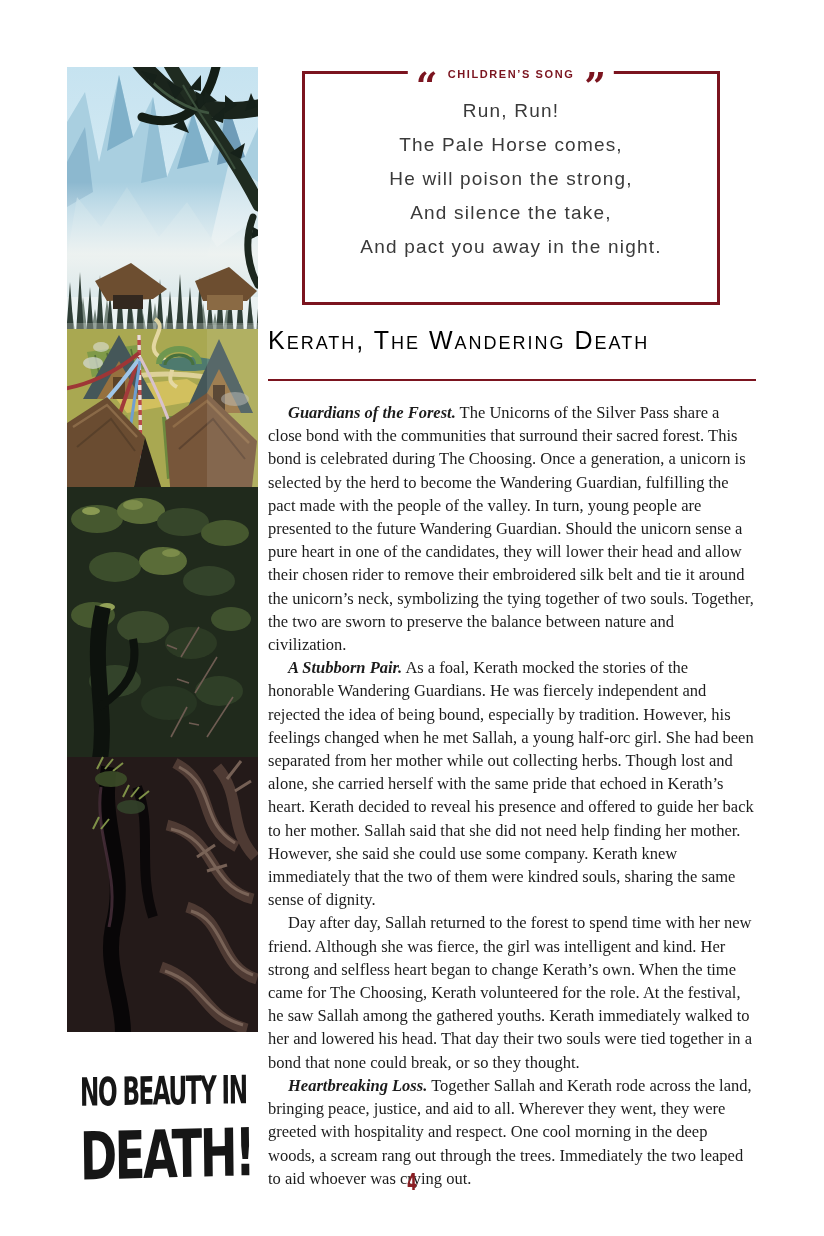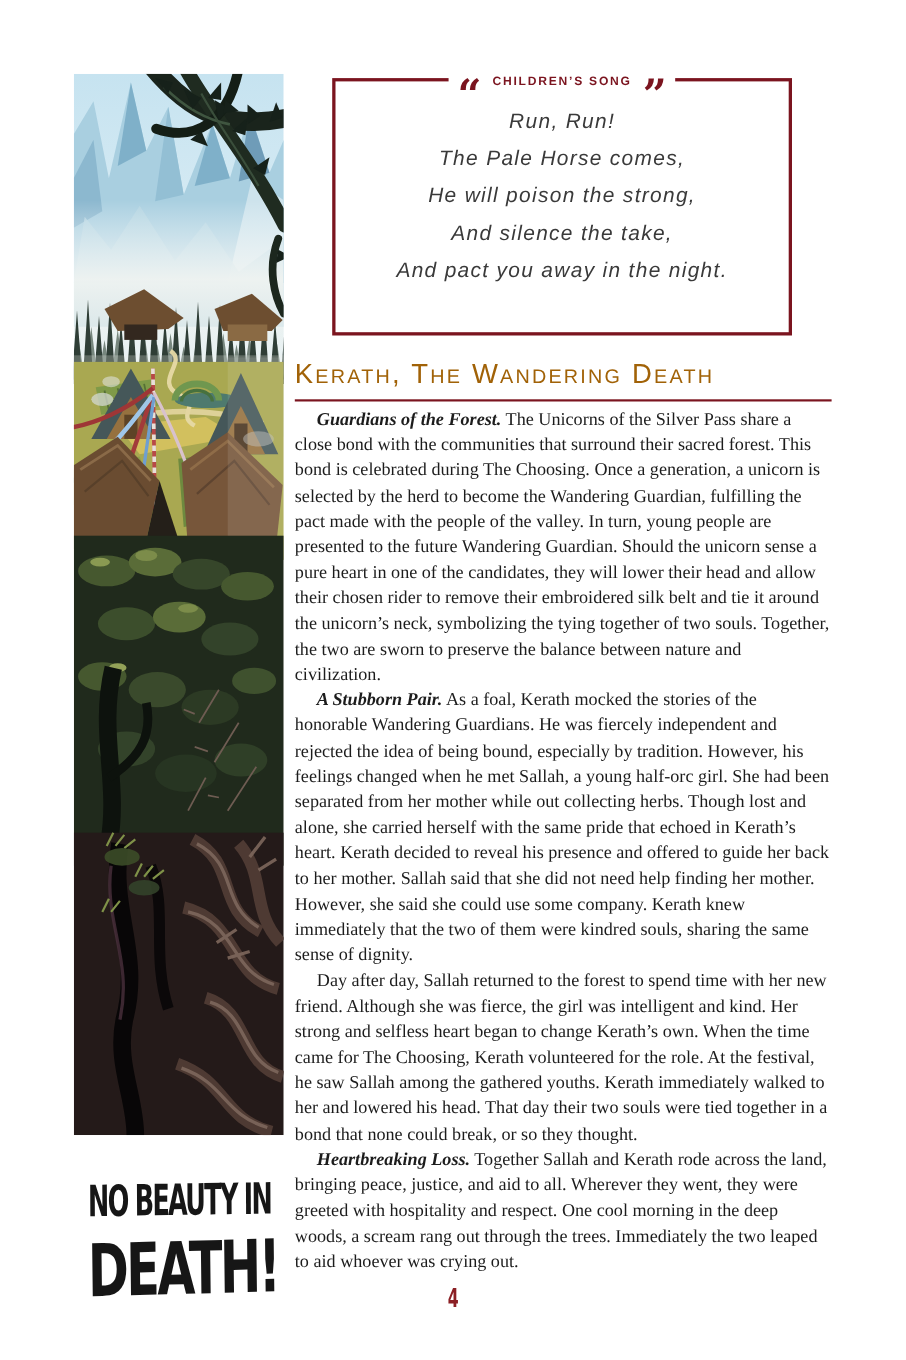--- a/index.html
+++ b/index.html
@@ -58,40 +58,40 @@
   .qmark.open  { top:12px; }
   .qmark.close { top:12px; }
   .quote-label {
     font-family:"Liberation Sans", sans-serif;
     font-size:11px; font-weight:bold; letter-spacing:1.6px;
     color:#7b141f; position:relative; top:0;
   }
   .poem { padding-top:20px; text-align:center; }
   .poem-line {
     font-family:"Liberation Sans", sans-serif;
-    font-style:italic; font-weight:300;
+    font-weight:300;
     font-size:19px; letter-spacing:1.2px;
     color:#3a3a3a;
     height:34px; line-height:34px;
   }
 
   
   .content {
     position:absolute; left:268px; top:326px; width:488px;
     color:#1c1c1c;
   }
   .section-heading {
     font-family:"Liberation Sans", sans-serif;
     font-weight:400;
     font-variant:small-caps;
     font-size:25px; letter-spacing:2px;
-    color:#a16207;
-    padding-bottom:8px;
+    color:#000000;
+    padding-bottom:24px;
     border-bottom:2px solid #7b141f;
-    margin-bottom:4px;
+    margin-bottom:20px;
   }
   .body-para {
     font-size:16.5px; line-height:23.2px;
     text-indent:20px;
     color:#1c1c1c;
   }
   .lead { font-weight:bold; font-style:italic; }
 
   
   .page-number {

